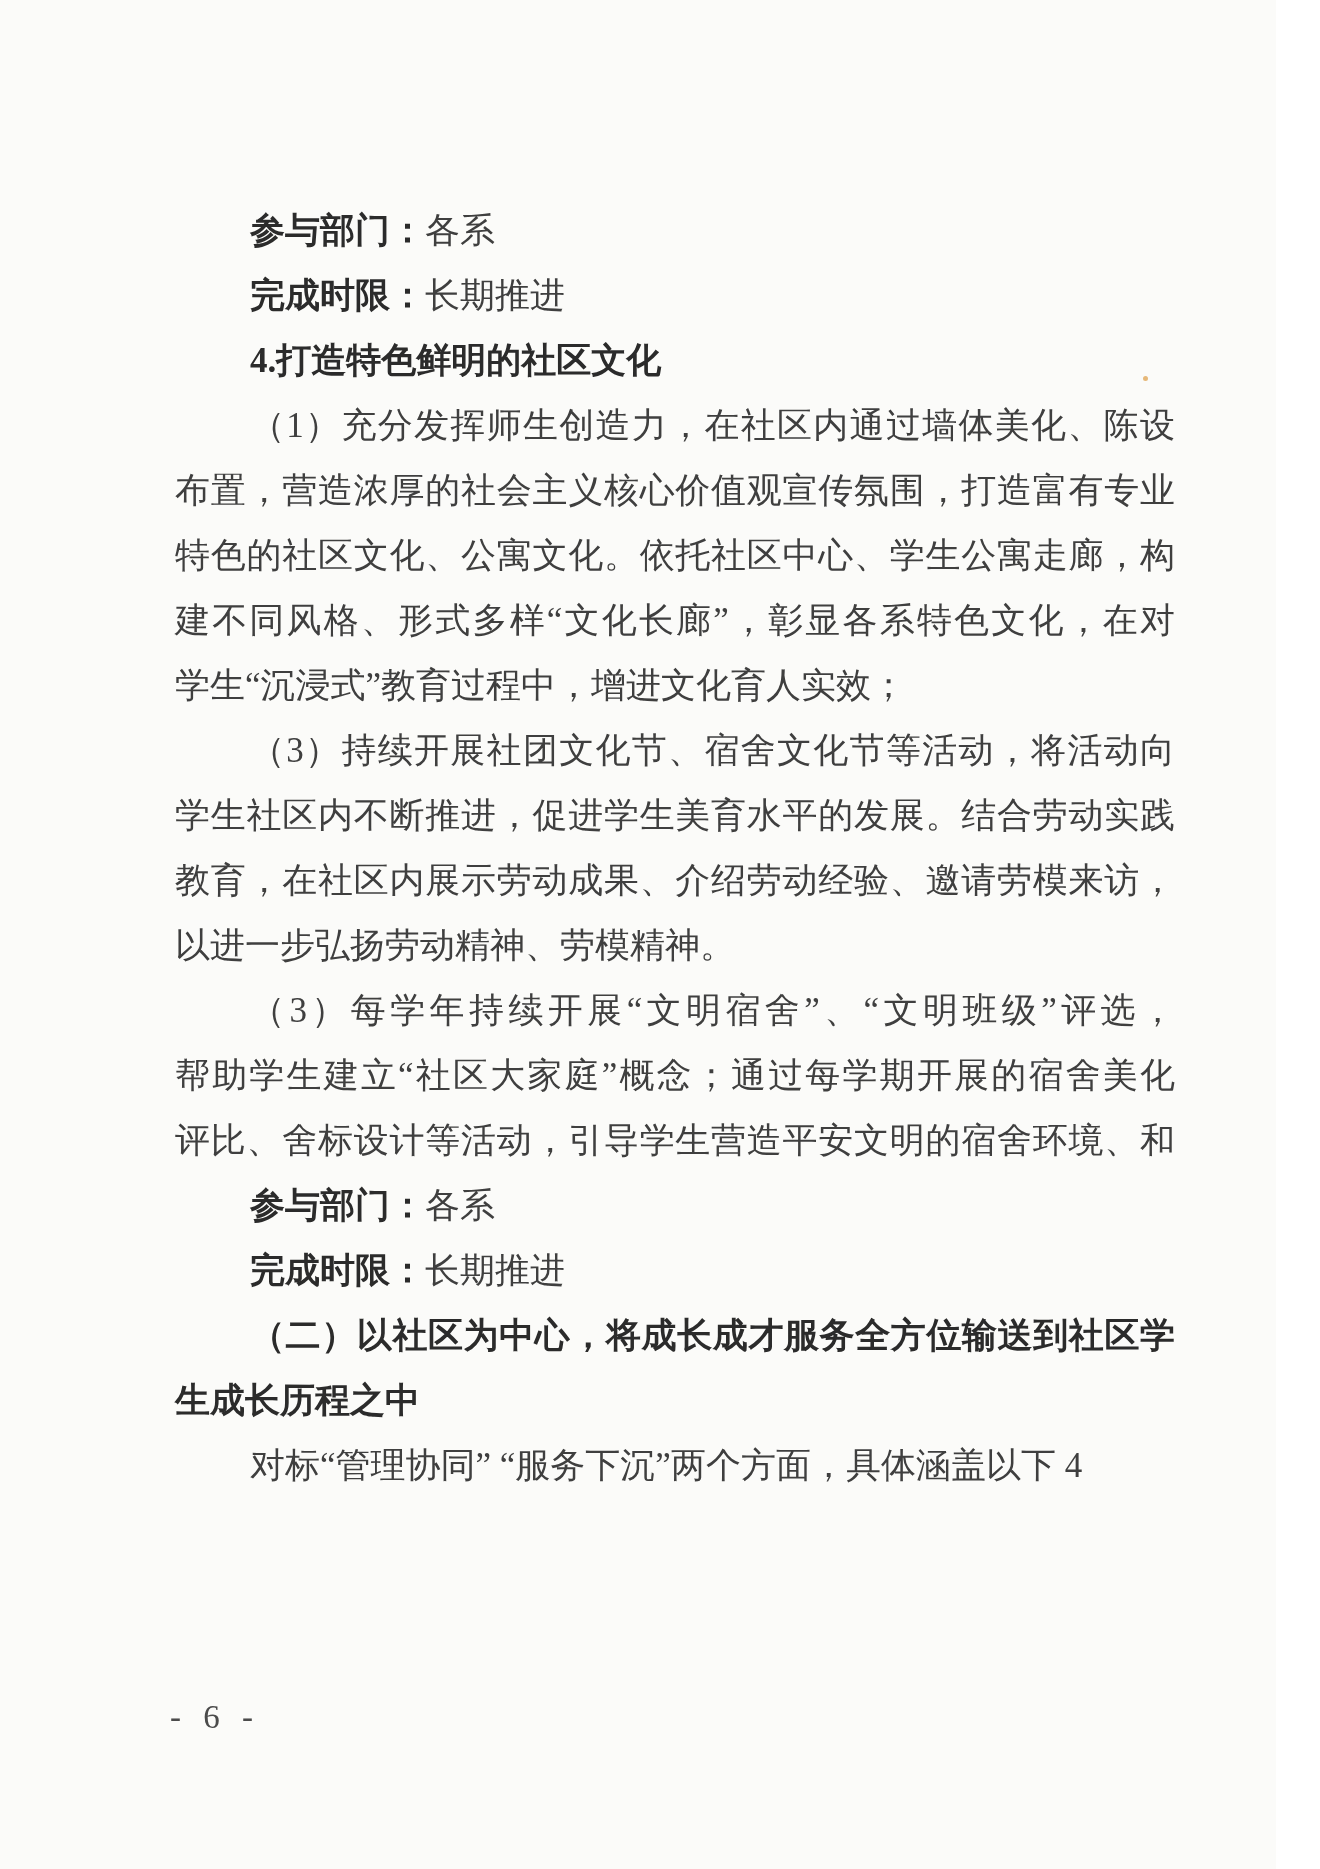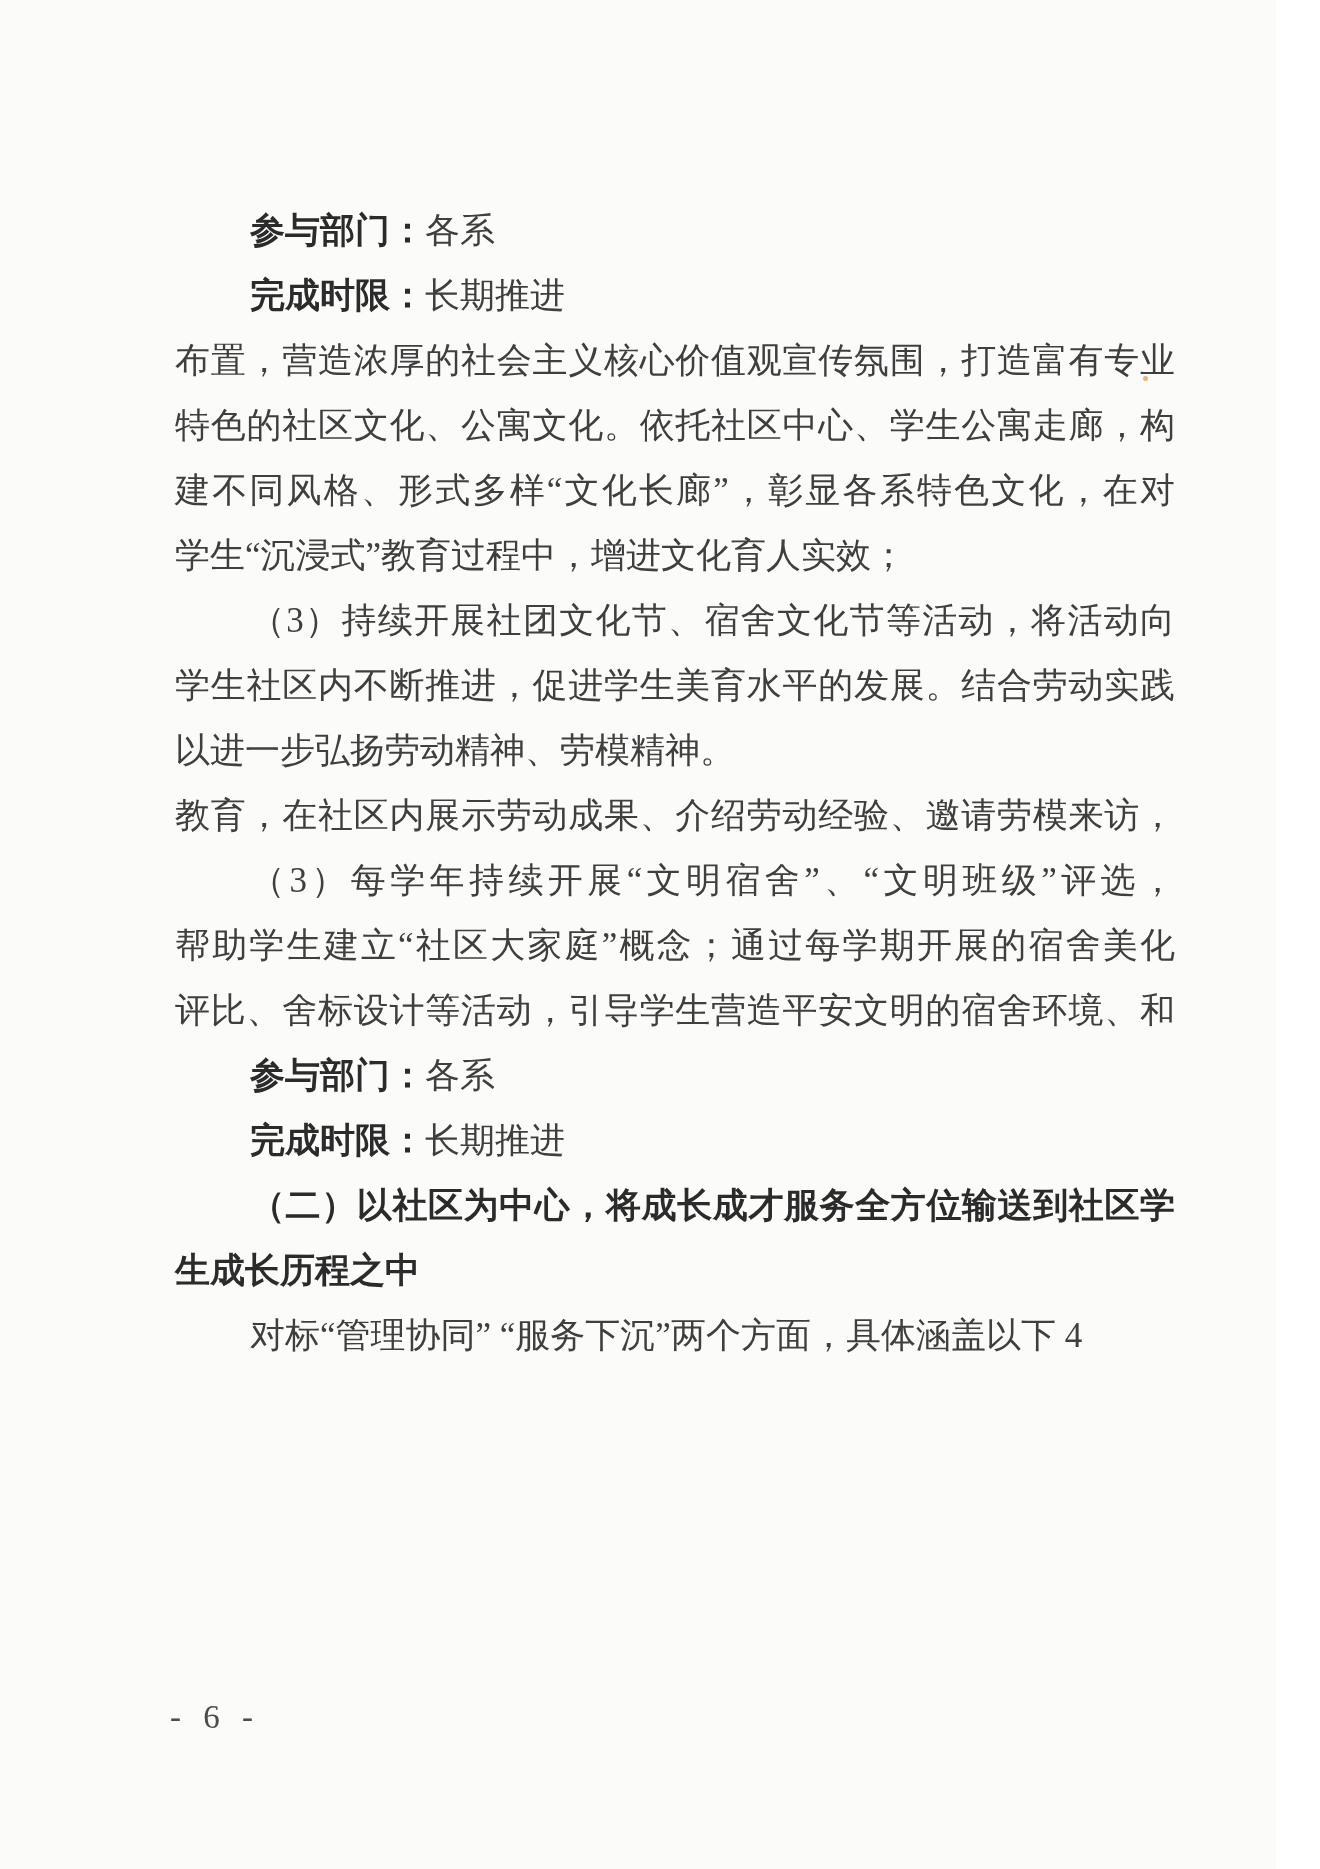--- a/index.html
+++ b/index.html
@@ -61,30 +61,32 @@
 </head>
 <body>
 
 <div class="page">
   <div class="content">
 
     <div class="line indent"><span class="bold">参与部门：</span><span>各系</span></div>
 
     <div class="line indent"><span class="bold">完成时限：</span><span>长期推进</span></div>
 
+    <div class="line indent bold">4.打造特色鲜明的社区文化</div>
 
+    <div class="line indent just">（1）充分发挥师生创造力，在社区内通过墙体美化、陈设</div>
     <div class="line just">布置，营造浓厚的社会主义核心价值观宣传氛围，打造富有专业</div>
     <div class="line just">特色的社区文化、公寓文化。依托社区中心、学生公寓走廊，构</div>
     <div class="line just">建不同风格、形式多样“文化长廊”，彰显各系特色文化，在对</div>
     <div class="line">学生“沉浸式”教育过程中，增进文化育人实效；</div>
 
     <div class="line indent just">（3）持续开展社团文化节、宿舍文化节等活动，将活动向</div>
     <div class="line just">学生社区内不断推进，促进学生美育水平的发展。结合劳动实践</div>
+    <div class="line just">教育，在社区内展示劳动成果、介绍劳动经验、邀请劳模来访，</div>
     <div class="line">以进一步弘扬劳动精神、劳模精神。</div>
-    <div class="line just">教育，在社区内展示劳动成果、介绍劳动经验、邀请劳模来访，</div>
 
     <div class="line indent just">（3）每学年持续开展“文明宿舍”、“文明班级”评选，</div>
     <div class="line just">帮助学生建立“社区大家庭”概念；通过每学期开展的宿舍美化</div>
     <div class="line just">评比、舍标设计等活动，引导学生营造平安文明的宿舍环境、和</div>
 
 
     <div class="line indent"><span class="bold">参与部门：</span><span>各系</span></div>
 
     <div class="line indent"><span class="bold">完成时限：</span><span>长期推进</span></div>
 

